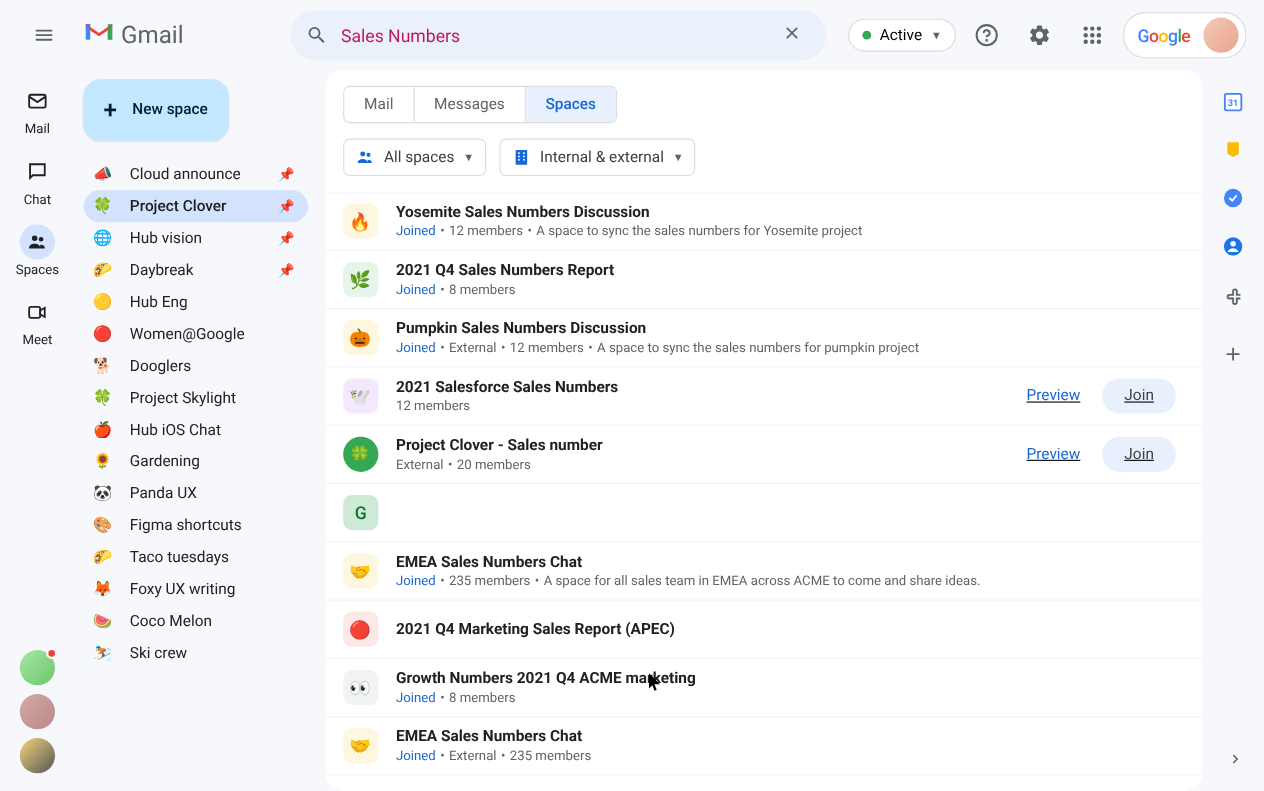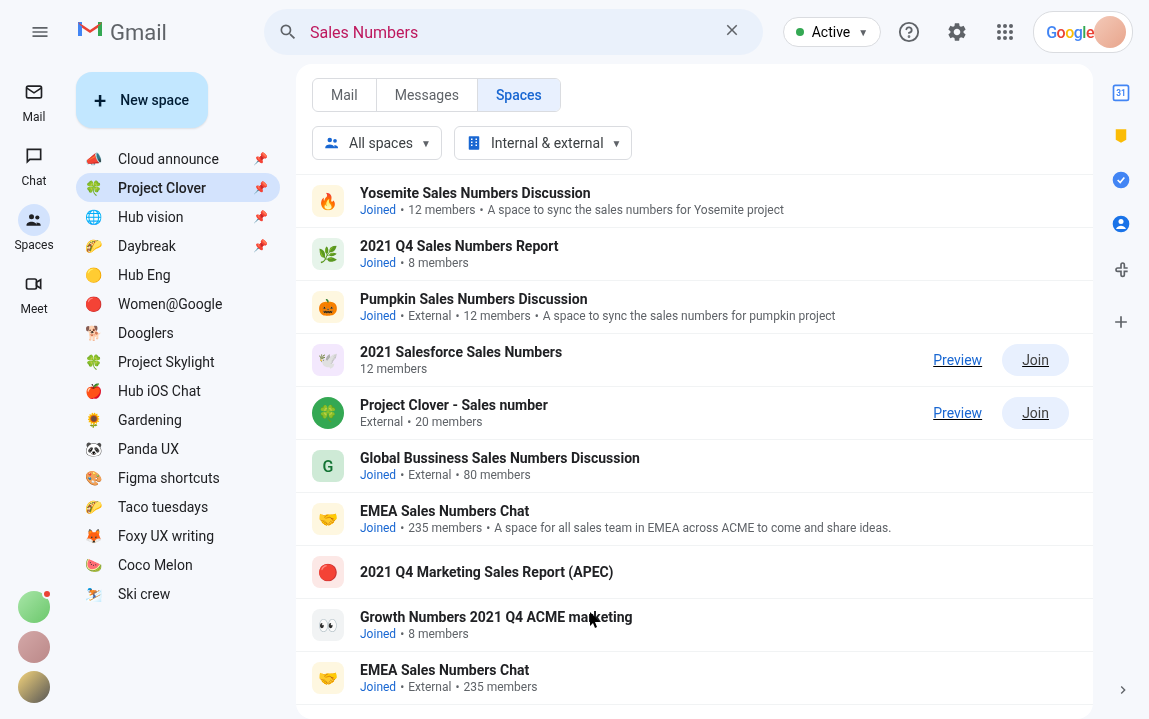--- a/index.html
+++ b/index.html
@@ -11,21 +11,21 @@
 .logo-wrap { display: flex; align-items: center; margin-left: 12px; width: 180px; }
 .logo-m { font-size: 24px; margin-right: 6px; }
 .logo-text { font-size: 22px; color: #5f6368; }
 .search-bar { flex: 1; max-width: 720px; height: 46px; background: #eaf1fb; border-radius: 24px; display: flex; align-items: center; padding: 0 14px; margin-left: 8px; }
 .search-bar input { flex: 1; border: none; background: transparent; outline: none; font-size: 16px; color: #be185d; padding-left: 12px; }
 .close-x { font-size: 18px; color: #5f6368; cursor: pointer; padding: 8px; }
 .header-right { display: flex; align-items: center; gap: 8px; margin-left: 20px; margin-right: 8px; }
 .active-chip { border: 1px solid #dadce0; border-radius: 18px; padding: 6px 12px; display: flex; align-items: center; gap: 8px; font-size: 14px; cursor: pointer; background: #fff;}
 .green-dot { width: 8px; height: 8px; border-radius: 50%; background: #34a853; }
 .icon-btn { width: 40px; height: 40px; display: flex; align-items: center; justify-content: center; cursor: pointer; border-radius: 50%; color: #5f6368; }
-.google-oval { border: 1px solid #dadce0; border-radius: 20px; padding: 4px 6px 4px 12px; display: flex; align-items: center; gap: 0; background: #fff;}
+.google-oval { border: 1px solid #dadce0; border-radius: 20px; padding: 4px 6px 4px 12px; display: flex; align-items: center; gap: 12px; background: #fff;}
 .google-word span:nth-child(1){color:#4285f4}.google-word span:nth-child(2){color:#ea4335}.google-word span:nth-child(3){color:#fbbc05}.google-word span:nth-child(4){color:#4285f4}.google-word span:nth-child(5){color:#34a853}.google-word span:nth-child(6){color:#ea4335}
 .google-word { font-size: 16px; font-weight: 500; letter-spacing: -0.5px;}
 .avatar { width: 32px; height: 32px; border-radius: 50%; background: linear-gradient(135deg,#f3c9b8,#e8a58c); }
 
 
 .left-rail { position: absolute; left: 0; top: 64px; bottom: 0; width: 68px; display: flex; flex-direction: column; align-items: center; padding-top: 8px; gap: 8px; }
 .rail-item { width: 52px; display: flex; flex-direction: column; align-items: center; font-size: 12px; color: #202124; cursor: pointer; padding: 4px 0; }
 .rail-icon { width: 32px; height: 32px; display: flex; align-items: center; justify-content: center; border-radius: 16px; margin-bottom: 2px; }
 .rail-item.active .rail-icon { background: #d3e3fd; }
 .rail-bottom { position: absolute; bottom: 16px; display: flex; flex-direction: column; gap: 8px; align-items: center; }
@@ -345,24 +345,20 @@
       <div class="rtitle">Project Clover - Sales number</div>
       <div class="rsub">External<span class="sep">•</span>20 members</div>
     </div>
         <div class="ract">
           <span class="preview">Preview</span>
           <span class="join">Join</span>
         </div>
       </div>
       <div class="row">
         <div class="rav" style="background:#ceead6;color:#137333;font-weight:500;">G</div>
-    <div class="rtext">
-      <div class="rtitle">Global Bussiness Sales Numbers Discussion</div>
-      <div class="rsub"><span class="joined">Joined</span><span class="sep">•</span>External<span class="sep">•</span>80 members</div>
-    </div>
       </div>
       <div class="row">
         <div class="rav" style="background:#fef7e0;">🤝</div>
     <div class="rtext">
       <div class="rtitle">EMEA Sales Numbers Chat</div>
       <div class="rsub"><span class="joined">Joined</span><span class="sep">•</span>235 members<span class="sep">•</span>A space for all sales team in EMEA across ACME to come and share ideas.</div>
     </div>
       </div>
       <div class="row">
         <div class="rav" style="background:#fce8e6;">🔴</div>

